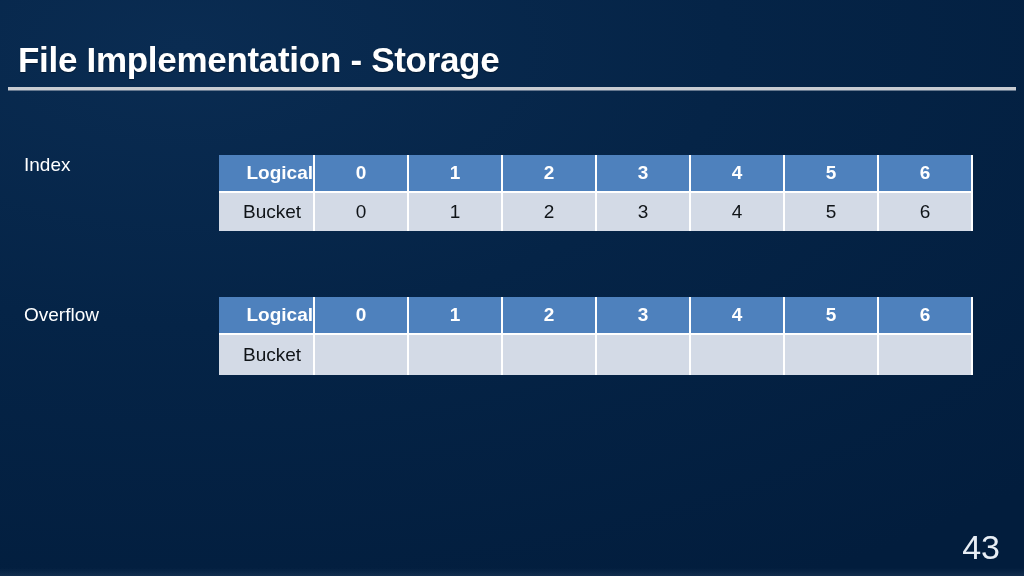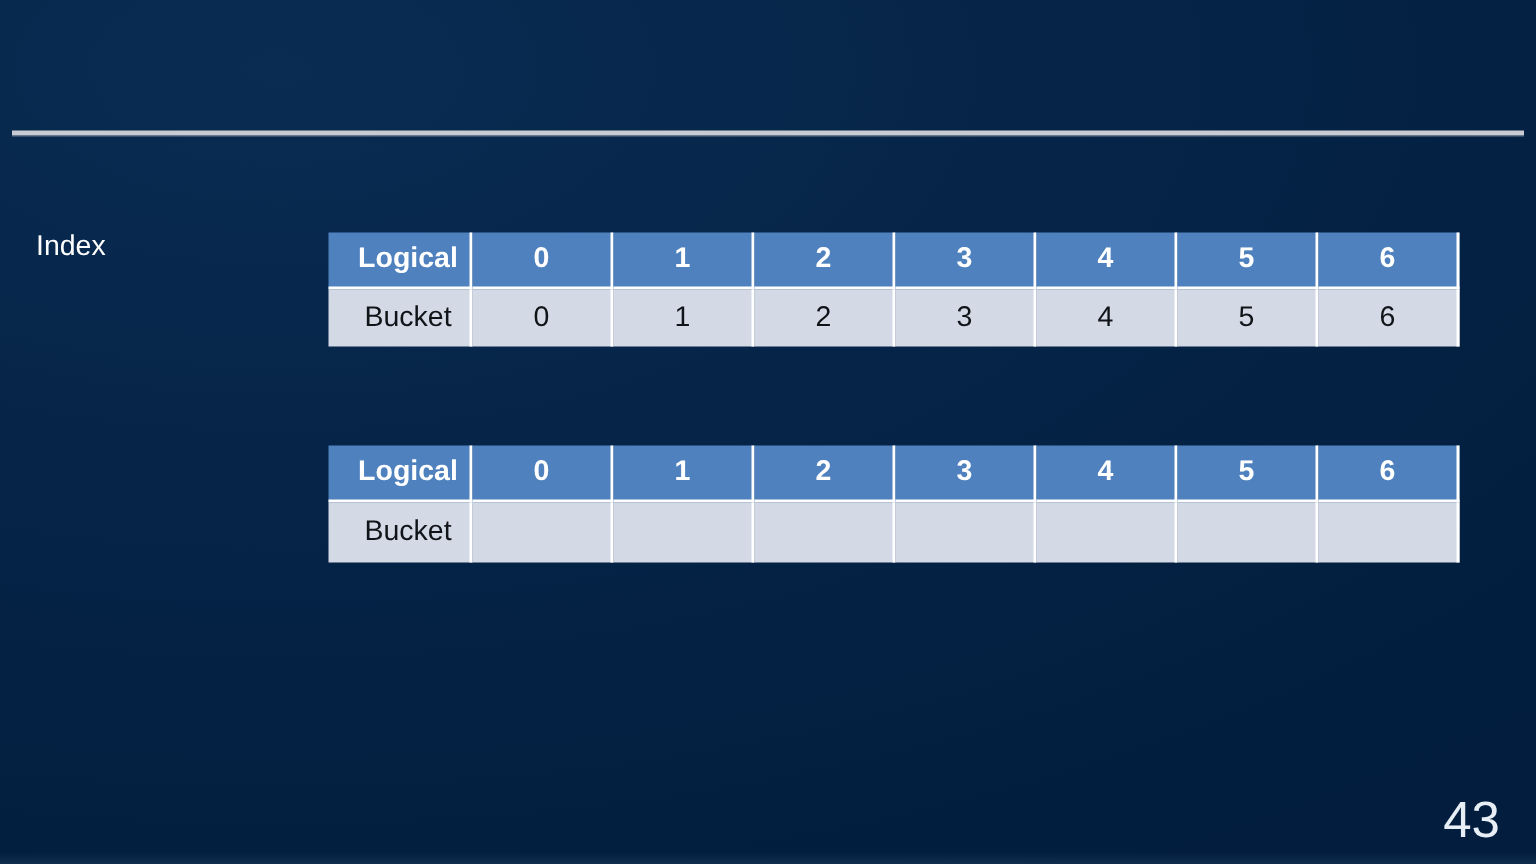--- a/index.html
+++ b/index.html
@@ -110,21 +110,21 @@
   .grid-table td:last-child { border-right: 2px solid #ffffff; }
 
   .grid-table thead th {
     background: #4e81bd;
     color: #ffffff;
     font-size: 19px;
     font-weight: bold;
     text-align: center;
   }
   .grid-table thead th.label-head {
-    text-align: center;
+    text-align: right;
     padding-left: 12px;
   }
 
   .grid-table tbody td {
     background: #d3dae6;
     color: #101418;
     font-size: 19px;
     font-weight: normal;
     text-align: center;
     border-bottom: none;
@@ -145,20 +145,21 @@
     font-size: 34px;
     line-height: 1;
   }
 </style>
 </head>
 <body>
 
 <div class="slide">
 
   <div class="title-block">
+    <h1 class="slide-title">File Implementation - Storage</h1>
     <div class="title-rule"></div>
   </div>
 
 
   <div class="row-label index">Index</div>
 
   <table class="grid-table index-table">
     <colgroup>
       <col class="label-col">
         <col class="data-col">
@@ -188,20 +189,21 @@
         <td>1</td>
         <td>2</td>
         <td>3</td>
         <td>4</td>
         <td>5</td>
         <td>6</td>
       </tr>
     </tbody>
   </table>
 
+  <div class="row-label overflow">Overflow</div>
 
   <table class="grid-table overflow-table">
     <colgroup>
       <col class="label-col">
         <col class="data-col">
         <col class="data-col">
         <col class="data-col">
       <col class="data-col">
         <col class="data-col">
         <col class="data-col">

